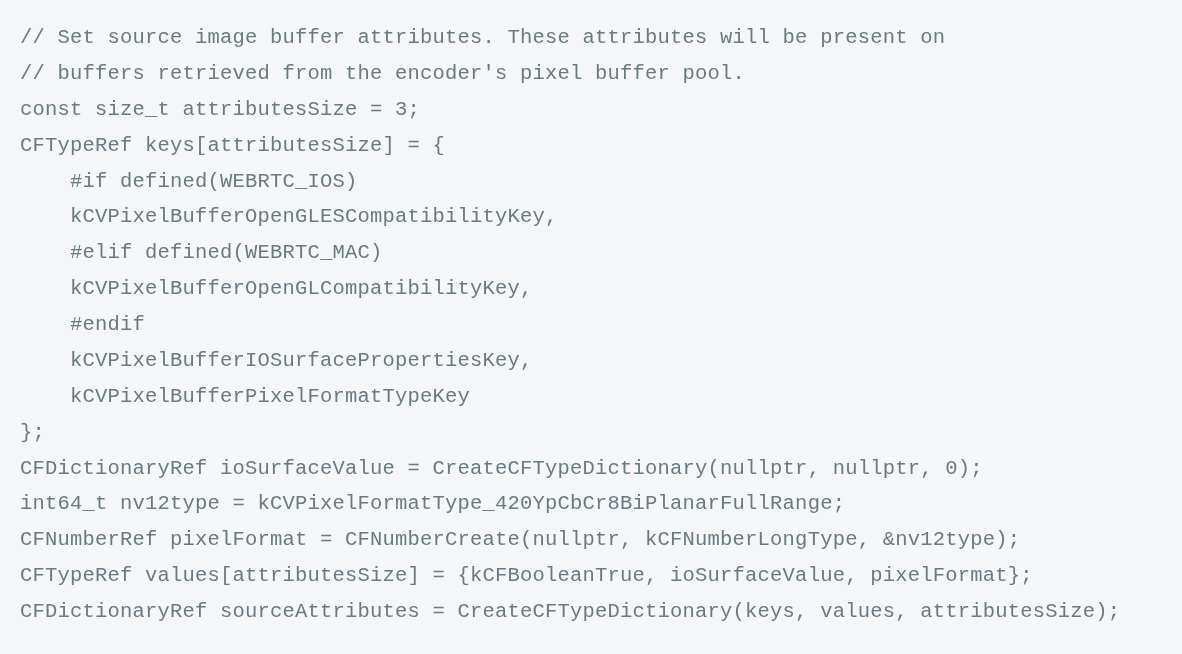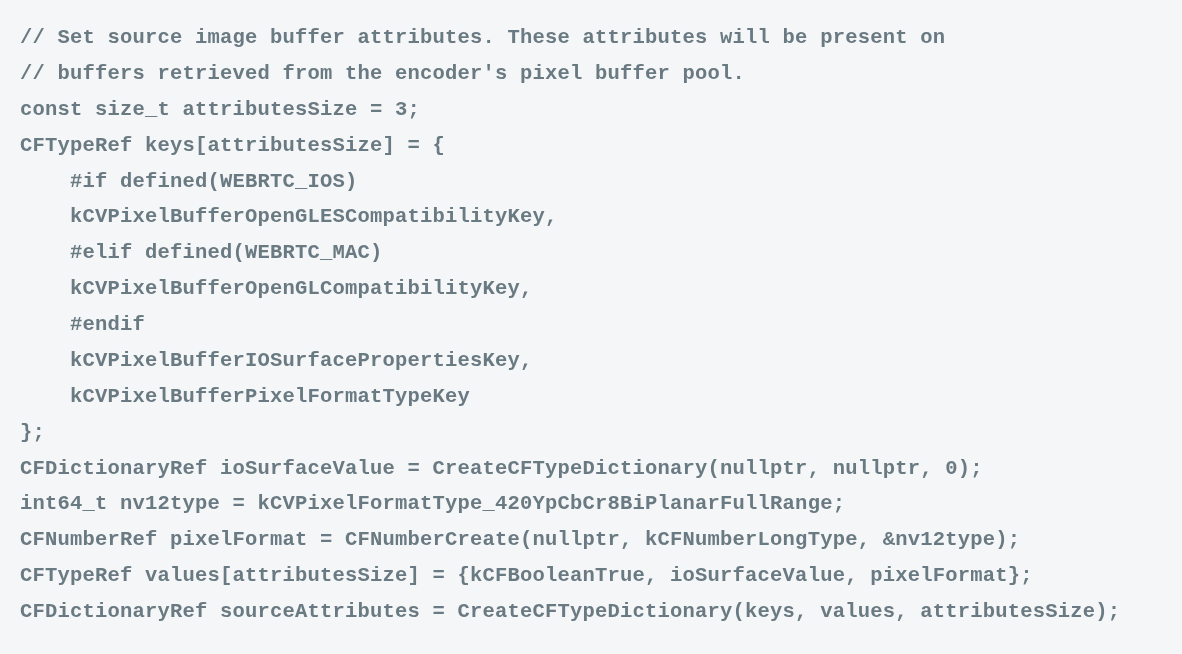--- a/index.html
+++ b/index.html
@@ -12,20 +12,20 @@
   }
   pre.code {
     margin: 0;
     padding: 20px 20px 20px 20px;
     font-family: "SFMono-Regular", "Menlo", "Consolas", "Liberation Mono", monospace;
     font-size: 20.5px;
     line-height: 1.75;
     color: #6a7a82;
     white-space: pre;
     letter-spacing: 0.2px;
-    font-weight: 700;
+    font-weight: 400;
   }
   .line { display: block; }
 </style>
 </head>
 <body>
 
 <pre class="code"><span class="line">// Set source image buffer attributes. These attributes will be present on</span><span class="line">// buffers retrieved from the encoder's pixel buffer pool.</span><span class="line">const size_t attributesSize = 3;</span><span class="line">CFTypeRef keys[attributesSize] = {</span><span class="line">    #if defined(WEBRTC_IOS)</span><span class="line">    kCVPixelBufferOpenGLESCompatibilityKey,</span><span class="line">    #elif defined(WEBRTC_MAC)</span><span class="line">    kCVPixelBufferOpenGLCompatibilityKey,</span><span class="line">    #endif</span><span class="line">    kCVPixelBufferIOSurfacePropertiesKey,</span><span class="line">    kCVPixelBufferPixelFormatTypeKey</span><span class="line">};</span><span class="line">CFDictionaryRef ioSurfaceValue = CreateCFTypeDictionary(nullptr, nullptr, 0);</span><span class="line">int64_t nv12type = kCVPixelFormatType_420YpCbCr8BiPlanarFullRange;</span><span class="line">CFNumberRef pixelFormat = CFNumberCreate(nullptr, kCFNumberLongType, &amp;nv12type);</span><span class="line">CFTypeRef values[attributesSize] = {kCFBooleanTrue, ioSurfaceValue, pixelFormat};</span><span class="line">CFDictionaryRef sourceAttributes = CreateCFTypeDictionary(keys, values, attributesSize);</span></pre>
 
 </body></html>

